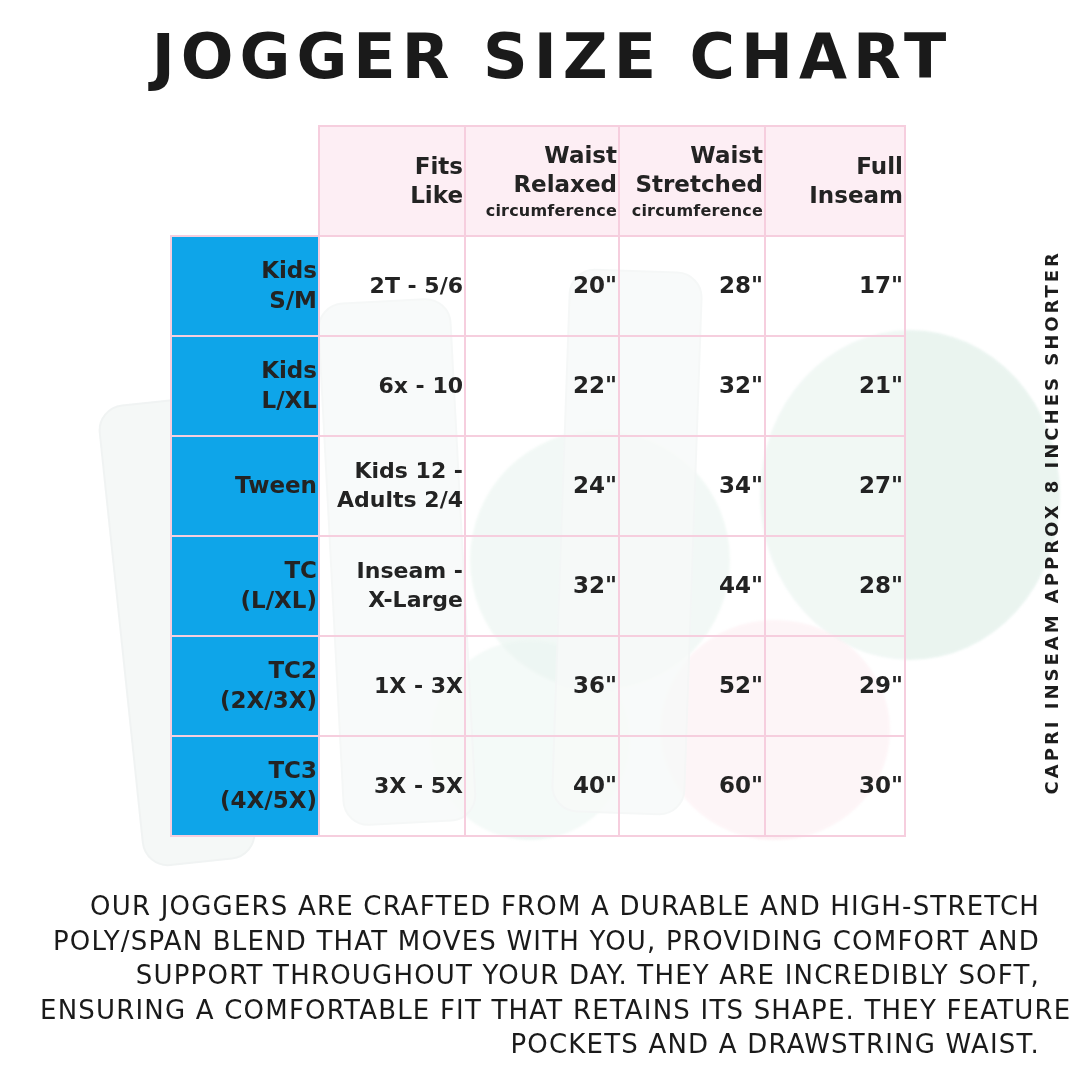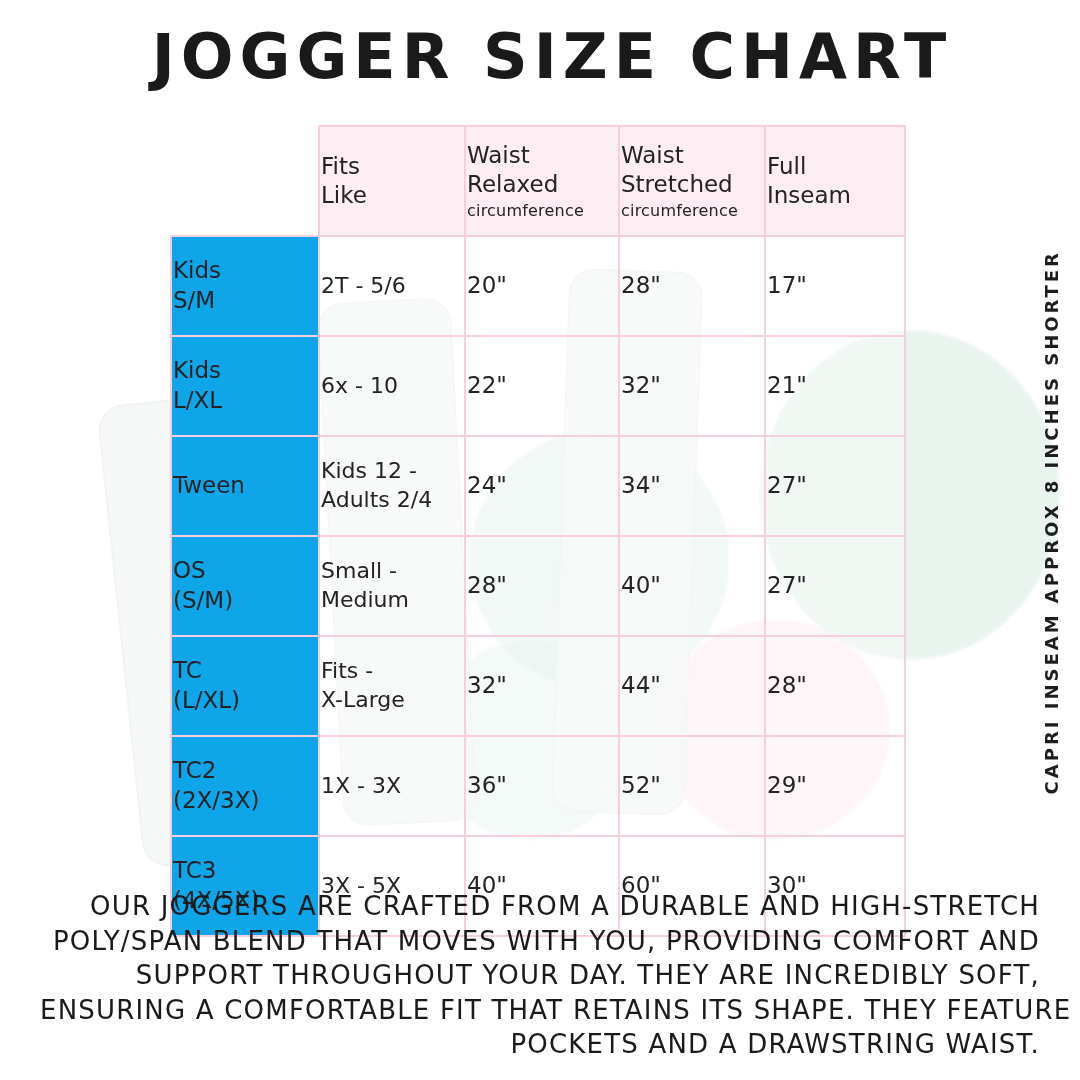--- a/index.html
+++ b/index.html
@@ -64,24 +64,24 @@
     top: 125px;
     left: 170px;
     z-index: 4;
   }
   table.size-chart {
     border-collapse: collapse;
     table-layout: fixed;
   }
   table.size-chart td, table.size-chart th {
     border: 2px solid #f6cede;
-    text-align: left;
+    text-align: right;
     vertical-align: middle;
     color: #232323;
-    font-weight: 400;
+    font-weight: 700;
   }
   
   .col-size   { width: 148px; }
   .col-fits   { width: 146px; }
   .col-relax  { width: 154px; }
   .col-stretch{ width: 146px; }
   .col-inseam { width: 140px; }
 
   thead th {
     height: 106px;
@@ -231,38 +231,25 @@
           <td class="fits-cell">
             <span>Kids 12 -</span>
             <span class="cell-l2">Adults 2/4</span>
           </td>
           <td>24"</td>
           <td>34"</td>
           <td>27"</td>
         </tr>
         <tr>
           <td class="size-cell">
-            <span>OS</span>
-            <span class="cell-l2">(S/M)</span>
-          </td>
-          <td class="fits-cell">
-            <span>Small -</span>
-            <span class="cell-l2">Medium</span>
-          </td>
-          <td>28"</td>
-          <td>40"</td>
-          <td>27"</td>
-        </tr>
-        <tr>
-          <td class="size-cell">
             <span>TC</span>
             <span class="cell-l2">(L/XL)</span>
           </td>
           <td class="fits-cell">
-            <span>Fits -</span>
+            <span>Inseam -</span>
             <span class="cell-l2">X-Large</span>
           </td>
           <td>32"</td>
           <td>44"</td>
           <td>28"</td>
         </tr>
         <tr>
           <td class="size-cell">
             <span>TC2</span>
             <span class="cell-l2">(2X/3X)</span>

